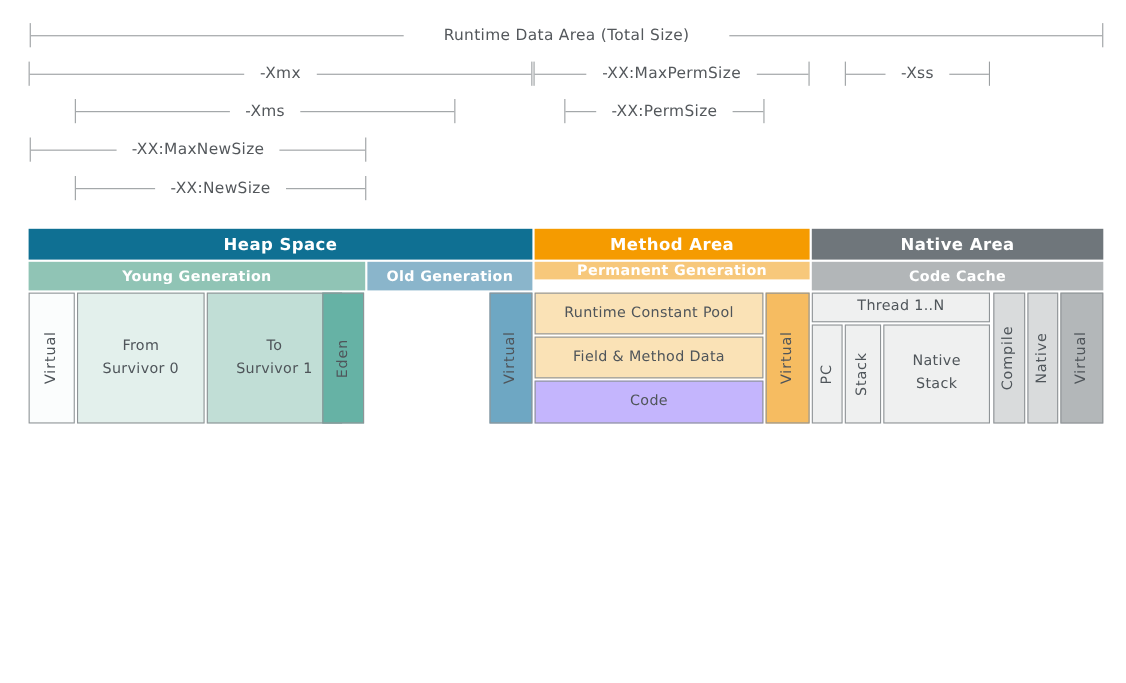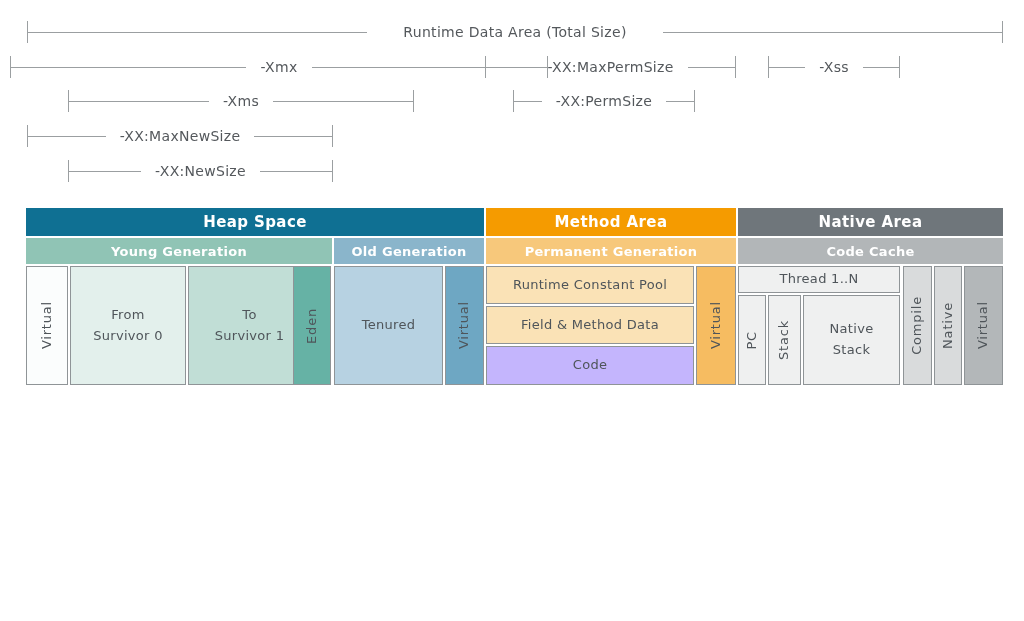--- a/index.html
+++ b/index.html
@@ -17,21 +17,21 @@
   }
   .measure .tick { width:1px; height:100%; background:#9b9fa1; flex:0 0 auto; }
   .measure .mline { flex:1 1 auto; height:1px; background:#9b9fa1; }
   .measure .mlabel {
     flex:0 0 auto; padding:0 14px; white-space:nowrap;
     font-size:14px; color:#54585c; letter-spacing:0.3px;
   }
   .measure .mlabel.wide { padding:0 36px; }
 
   #m-runtime  { left:27px;  top:21px;  width:976px; }
-  #m-xmx      { left:10px;  top:56px;  width:538px; }
+  #m-xmx      { left:26px;  top:56px;  width:458px; }
   #m-maxperm  { left:485px; top:56px;  width:251px; }
   #m-xss      { left:768px; top:56px;  width:132px; }
   #m-xms      { left:68px;  top:90px;  width:346px; }
   #m-permsize { left:485px; top:90px;  width:210px;padding-left:28px; }
   #m-maxnew   { left:27px;  top:125px; width:306px; }
   #m-newsize  { left:68px;  top:160px; width:265px; }
 
   
   .cell {
     position:absolute; display:flex; align-items:center; justify-content:center;
@@ -48,21 +48,21 @@
     letter-spacing:0.8px; white-space:nowrap;
   }
 
   
   #c-heap    { left:26px;  top:208px; width:458px; height:28px; background:#0f7093; }
   #c-method  { left:486px; top:208px; width:250px; height:28px; background:#f59b00; }
   #c-native  { left:738px; top:208px; width:265px; height:28px; background:#6f767b; }
   
   #c-young   { left:26px;  top:238px; width:306px; height:26px; background:#90c4b5; }
   #c-old     { left:334px; top:238px; width:150px; height:26px; background:#8ab5cb; }
-  #c-perm    { left:486px; top:238px; width:250px; height:26px; background:#f7c87b; }
+  #c-perm    { left:486px; top:238px; width:250px; height:16px; background:#f7c87b; }
   #c-cache   { left:738px; top:238px; width:265px; height:26px; background:#b2b6b8; }
   
   #c-vwhite  { left:26px;  top:266px; width:42px;  height:119px; background:#fbfdfd; }
   #c-fs0     { left:70px;  top:266px; width:116px; height:119px; background:#e3f0ec; }
   #c-ts1     { left:188px; top:266px; width:123px; height:119px; background:#c1ded6; }
   #c-eden    { left:293px; top:266px; width:38px;  height:119px; background:#66b2a5; }
   #c-tenured { left:334px; top:266px; width:109px; height:119px; background:#b7d2e2; }
   #c-vblue   { left:445px; top:266px; width:39px;  height:119px; background:#6ea7c3; }
   #c-rcp     { left:486px; top:266px; width:208px; height:38px;  background:#fae2b6; }
   #c-fmd     { left:486px; top:306px; width:208px; height:38px;  background:#fae2b6; }
@@ -150,21 +150,20 @@
   <div class="cell bodycell vtext" id="c-vwhite">
     <span>Virtual</span>
   </div>
   <div class="cell bodycell" id="c-fs0">From
 Survivor 0</div>
   <div class="cell bodycell" id="c-ts1">To
 Survivor 1</div>
   <div class="cell bodycell vtext" id="c-eden">
     <span>Eden</span>
   </div>
-  <div class="cell bodycell" id="c-tenured">Tenured</div>
   <div class="cell bodycell vtext" id="c-vblue">
     <span>Virtual</span>
   </div>
 
   <div class="cell bodycell" id="c-rcp">Runtime Constant Pool</div>
   <div class="cell bodycell" id="c-fmd">Field &amp; Method Data</div>
   <div class="cell bodycell" id="c-code">Code</div>
   <div class="cell bodycell vtext" id="c-vorange">
     <span>Virtual</span>
   </div>

